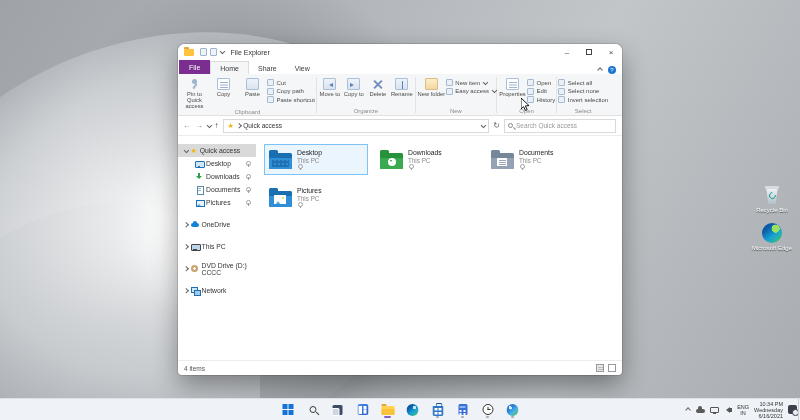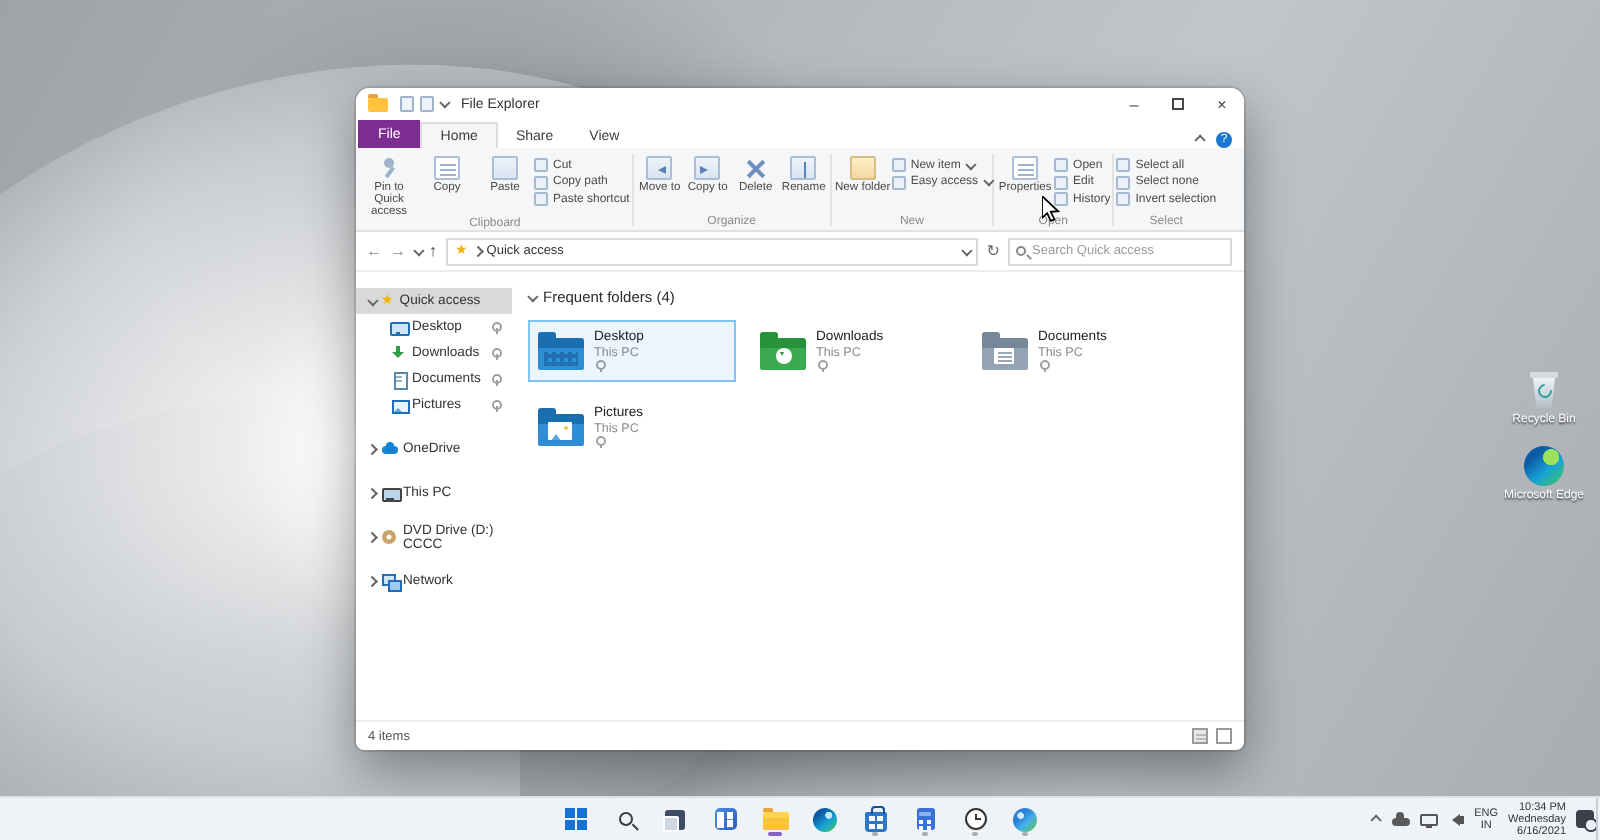--- a/index.html
+++ b/index.html
@@ -460,24 +460,20 @@
           <span>DVD Drive (D:) CCCC</span>
         </div>
         <div class="side-row side-root">
           <span class="chev chev-r"></span>
           <span class="mi mi-net"></span>
           <span>Network</span>
         </div>
       </div>
 
       <div class="content">
-        <div class="section-hdr">
-          <span class="chev chev-d"></span>
-          <span class="section-title">Frequent folders (4)</span>
-        </div>
         <div class="tiles">
           <div class="tile sel">
             <span class="folder f-desktop">
                 <i class="fin"></i>
               </span>
             <span class="tile-text">
               <span class="tile-name">Desktop</span>
               <span class="tile-loc">This PC</span>
               <span class="pin"></span>
             </span>

